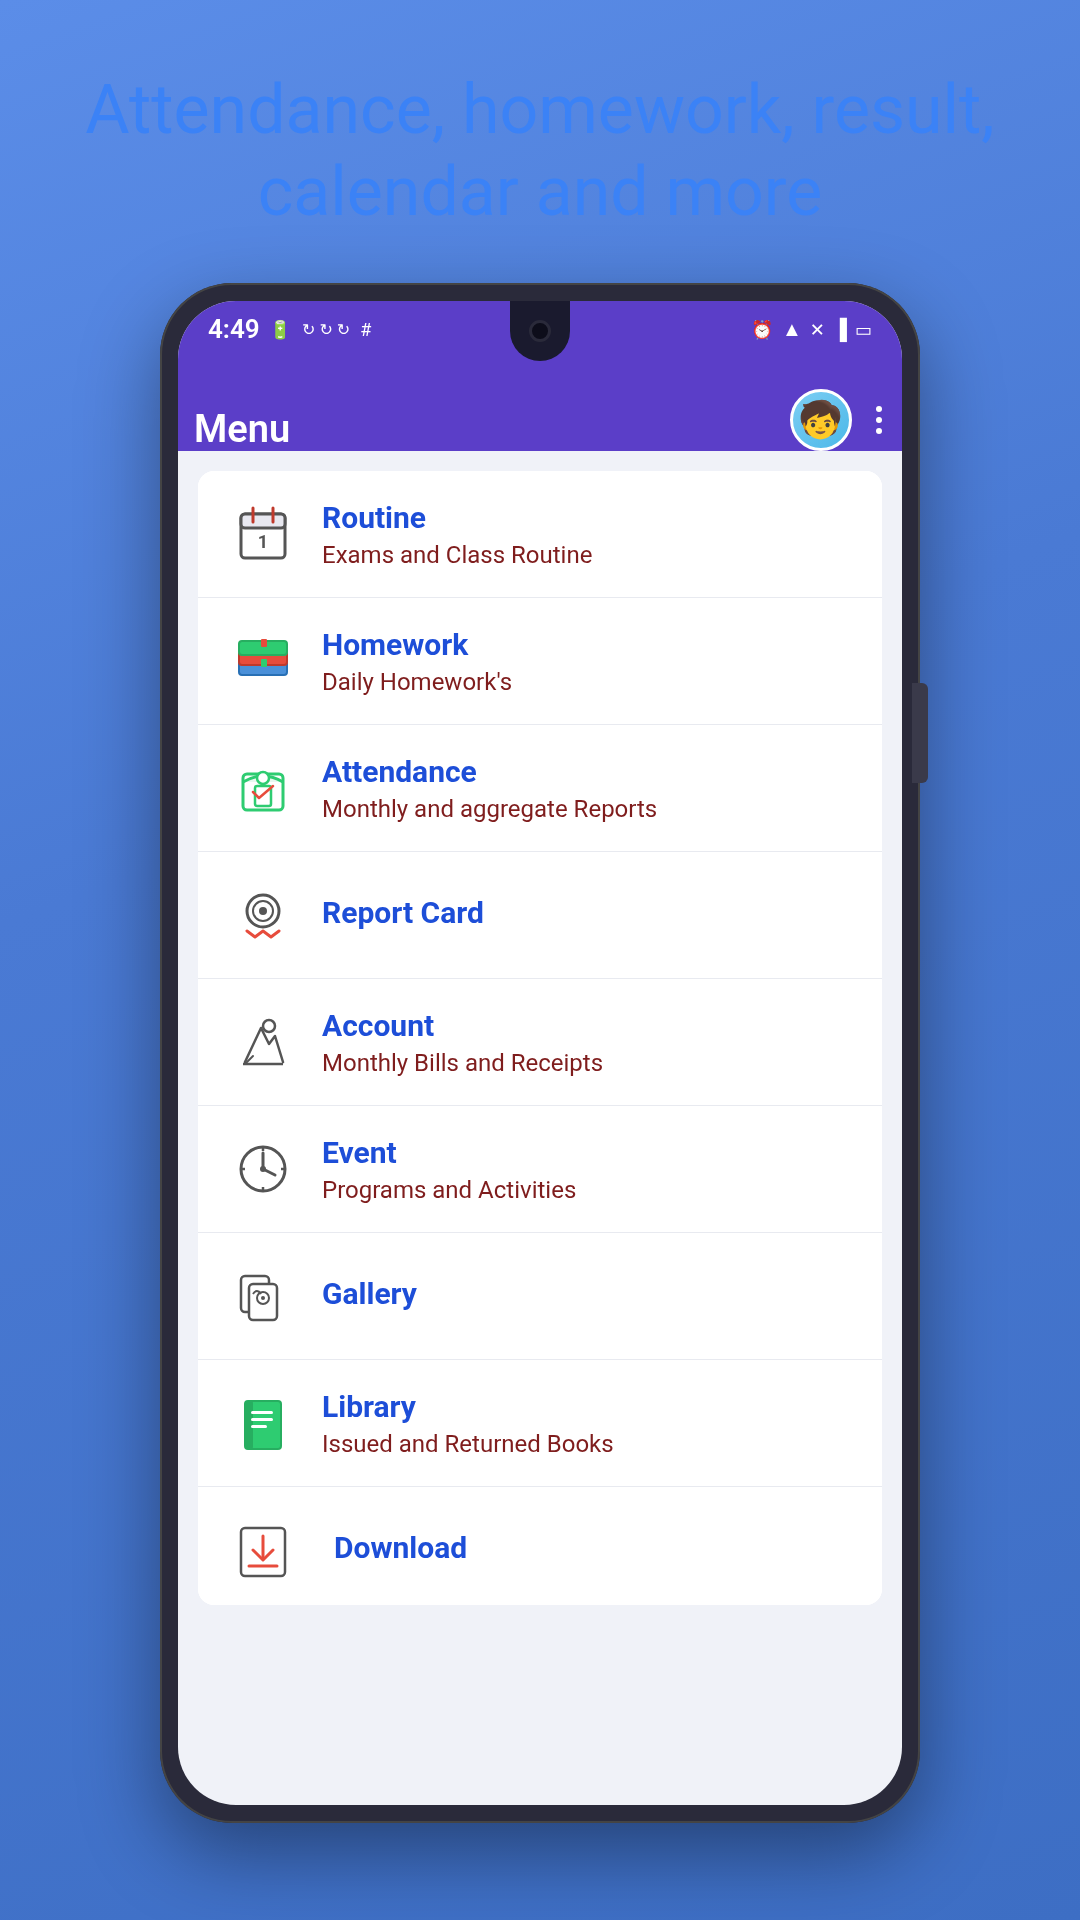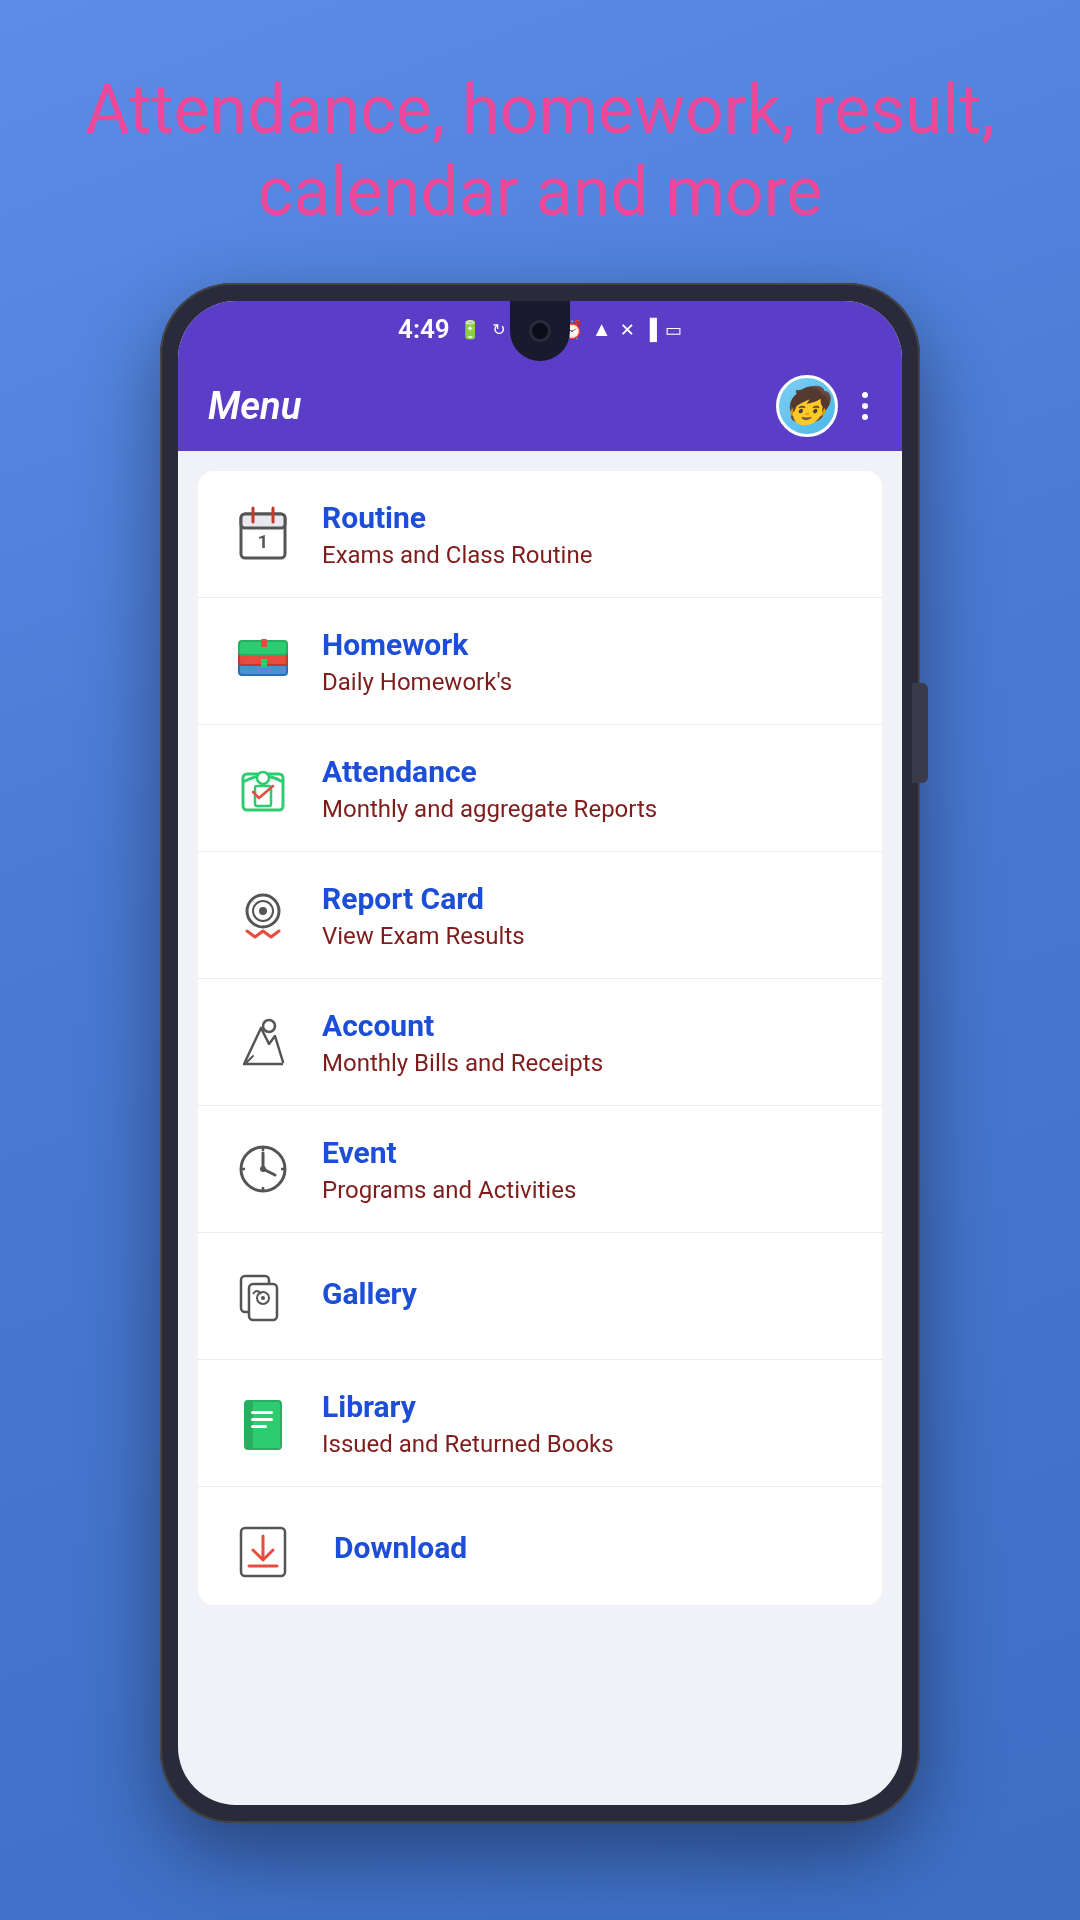--- a/index.html
+++ b/index.html
@@ -10,21 +10,21 @@
       height: 1920px;
       background: linear-gradient(160deg, #5b8de8 0%, #4a7ad4 40%, #3d6ec4 100%);
       font-family: 'Roboto', Arial, sans-serif;
       overflow: hidden;
       display: flex;
       flex-direction: column;
       align-items: center;
     }
 
     .headline {
-      color: #ec4899;
+      color: #3b82f6;
       font-size: 68px;
       font-weight: 400;
       text-align: center;
       padding: 70px 80px 50px 80px;
       line-height: 1.2;
     }
 
     .phone-wrapper {
       width: 760px;
       position: relative;
@@ -73,21 +73,21 @@
       border-radius: 50%;
       border: 3px solid #2a2a3a;
     }
 
     
     .status-bar {
       background: #5b3ec8;
       height: 60px;
       display: flex;
       align-items: center;
-      justify-content: center;
+      justify-content: space-between;
       padding: 12px 30px;
       padding-top: 8px;
     }
 
     .status-time {
       color: white;
       font-size: 26px;
       font-weight: 600;
     }
 
@@ -101,24 +101,23 @@
       display: flex;
       align-items: center;
       gap: 10px;
     }
 
     
     .app-header {
       background: #5b3ec8;
       height: 90px;
       display: flex;
-      align-items: center;
+      align-items: flex-end;
       justify-content: space-between;
-      padding: 0 30px;
-      font-style: italic;
+      padding: 0 16px;
     }
 
     .header-title {
       color: white;
       font-size: 38px;
       font-weight: 600;
     }
 
     .header-right {
       display: flex;
@@ -319,21 +318,20 @@
           <div class="menu-icon">
             <svg viewBox="0 0 60 60" fill="none" xmlns="http://www.w3.org/2000/svg">
               <circle cx="30" cy="26" r="16" stroke="#555" stroke-width="3" fill="white"></circle>
               <circle cx="30" cy="26" r="10" stroke="#555" stroke-width="2" fill="white"></circle>
               <path d="M14 46 L22 52 L30 46 L38 52 L46 46" stroke="#e74c3c" stroke-width="3" stroke-linecap="round" stroke-linejoin="round"></path>
               <circle cx="30" cy="26" r="4" fill="#555"></circle>
             </svg>
           </div>
           <div class="menu-text">
             <div class="menu-title">Report Card</div>
-            <div class="menu-subtitle">View Exam Results</div>
           </div>
         </div>
 
         <div class="menu-item">
           <div class="menu-icon">
             <svg viewBox="0 0 60 60" fill="none" xmlns="http://www.w3.org/2000/svg">
               <path d="M12 50 L28 16 L36 32 L42 24 L50 50" stroke="#555" stroke-width="2.5" stroke-linecap="round" stroke-linejoin="round" fill="none"></path>
               <circle cx="36" cy="14" r="6" stroke="#555" stroke-width="2.5" fill="white"></circle>
               <line x1="10" y1="52" x2="50" y2="52" stroke="#555" stroke-width="2.5"></line>
               <path d="M12 52 L20 44" stroke="#555" stroke-width="2" stroke-linecap="round"></path>

